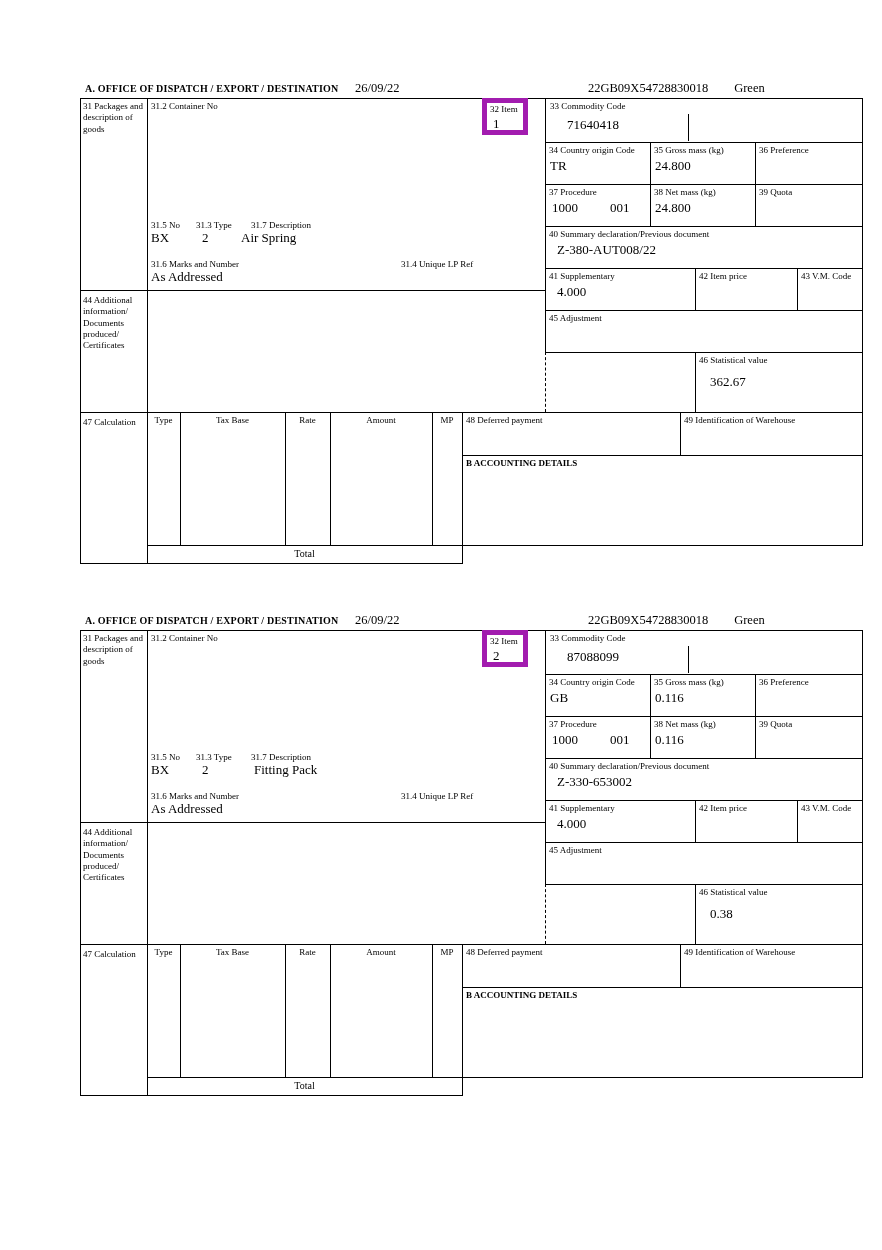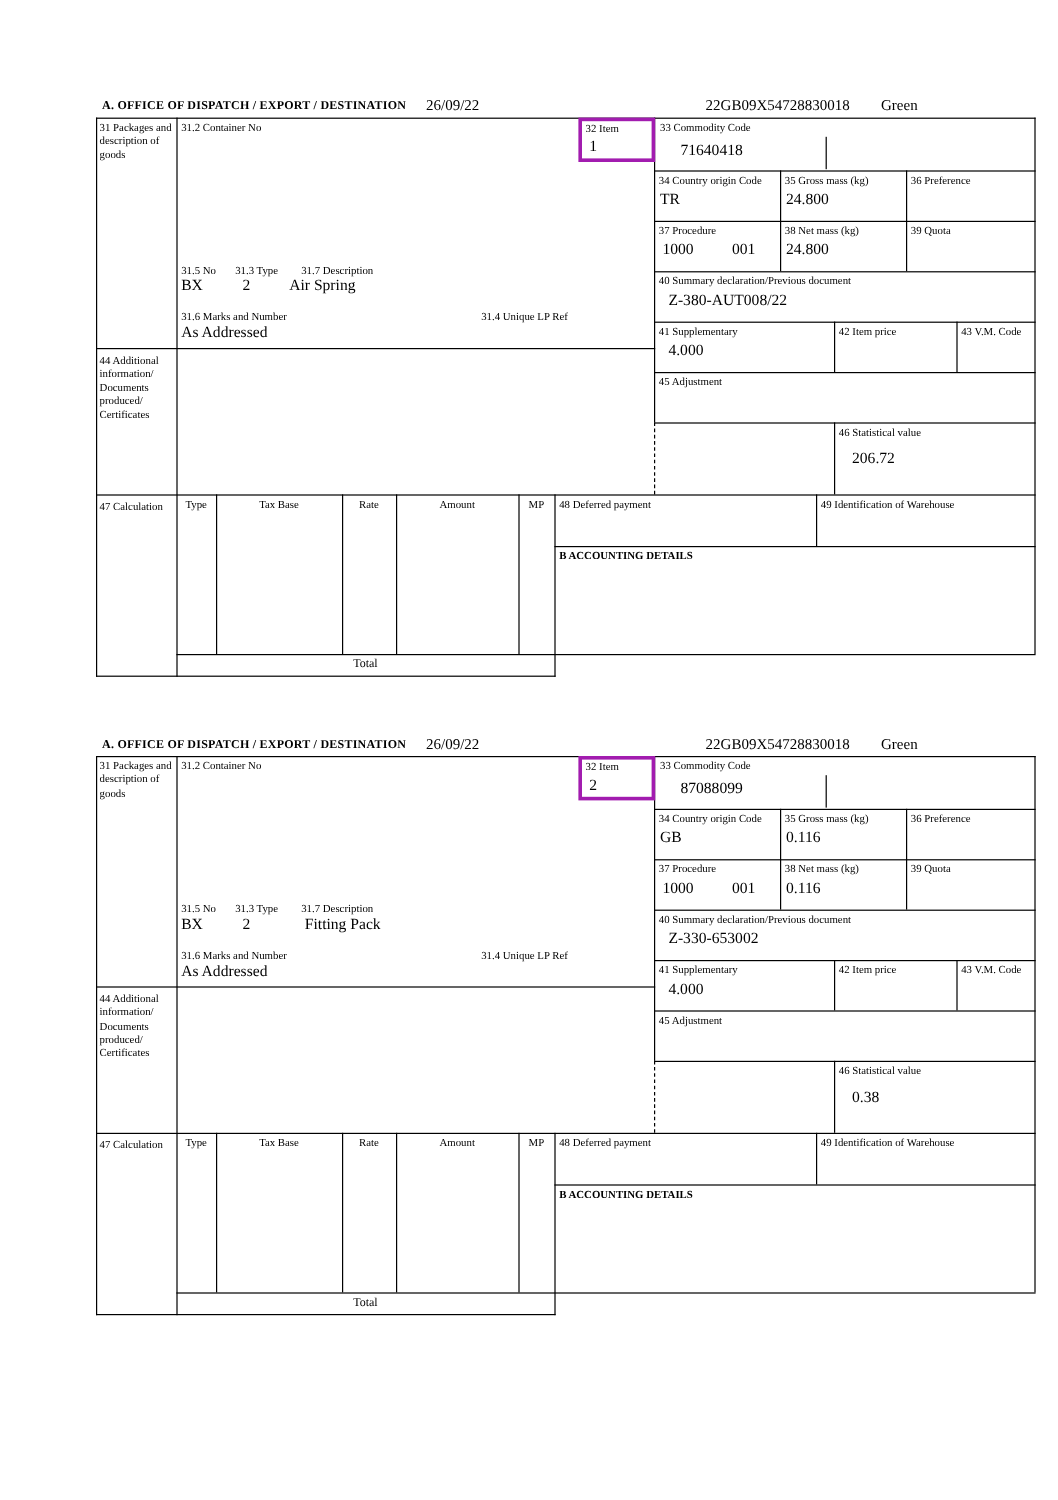--- a/index.html
+++ b/index.html
@@ -16,21 +16,21 @@
   .hdr-ref   { position:absolute; left:508px; top:1px; font-size:12.5px; white-space:nowrap; }
   .hdr-routing { margin-left:26px; }
   .form { position:absolute; top:18px; left:0; width:783px; height:466px; }
   .vl { position:absolute; width:1px; background:#000; }
   .vl.dashed { width:0; background:none; border-left:1px dashed #000; }
   .hl { position:absolute; height:1px; background:#000; }
   .lbl { position:absolute; font-size:9px; line-height:1.25; }
   .val { position:absolute; font-size:13px; line-height:1.1; white-space:nowrap; }
   .col-h { position:absolute; font-size:9px; text-align:center; }
   .bold { font-weight:bold; }
-  .itm-box { position:absolute; left:402px; top:0; width:64px; height:37px; border:3px solid #a21caf; }
+  .itm-box { position:absolute; left:402px; top:0; width:46px; height:37px; border:5px solid #a21caf; }
   .itm-box .lbl { left:3px; top:1px; }
   .itm-box .val { left:6px; top:14px; }
   .total-lbl { position:absolute; left:67px; top:450px; width:315px; text-align:center; font-size:10px; }
 </style>
 </head>
 <body>
 
 <div class="sheet">
   <div id="blocks-root">
   <section class="block" style="top: 80px;">
@@ -113,21 +113,21 @@
       <div class="total-lbl">Total</div>
 
       <div class="val" style="left:487px;top:20px">71640418</div>
       <div class="val" style="left:470px;top:61px">TR</div>
       <div class="val" style="left:575px;top:61px">24.800</div>
       <div class="val" style="left:472px;top:103px">1000</div>
       <div class="val" style="left:530px;top:103px">001</div>
       <div class="val" style="left:575px;top:103px">24.800</div>
       <div class="val" style="left:477px;top:145px">Z-380-AUT008/22</div>
       <div class="val" style="left:477px;top:187px">4.000</div>
-      <div class="val" style="left:630px;top:277px">206.72</div>
+      <div class="val" style="left:630px;top:277px">362.67</div>
       <div class="val" style="left:71px;top:133px">BX</div>
       <div class="val" style="left:122px;top:133px">2</div>
       <div class="val" style="left:161px;top:133px">Air Spring</div>
       <div class="val" style="left:71px;top:172px">As Addressed</div>
 
     </div>
   </section>
 
   <section class="block" style="top: 612px;">
 

